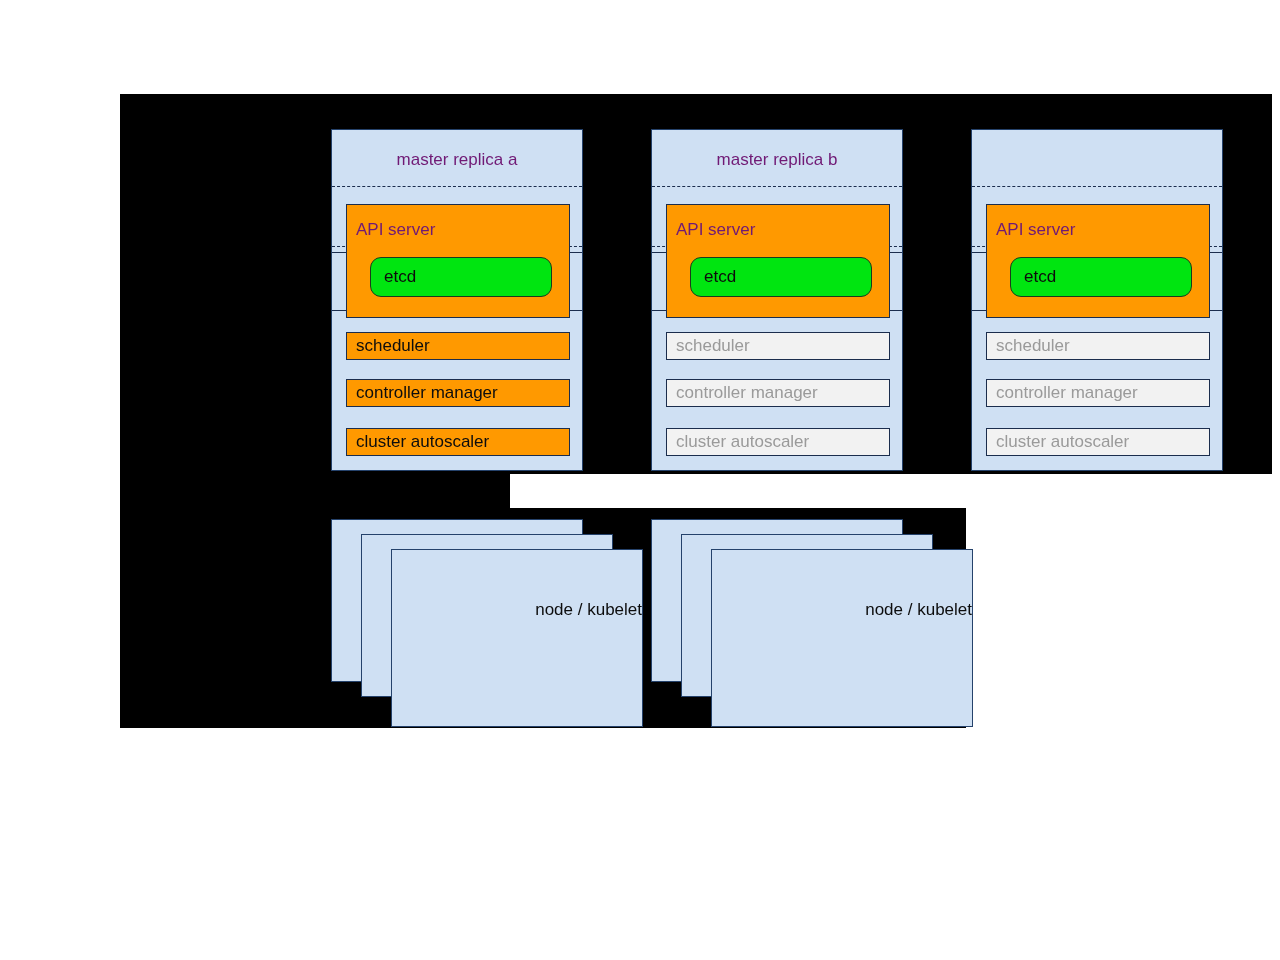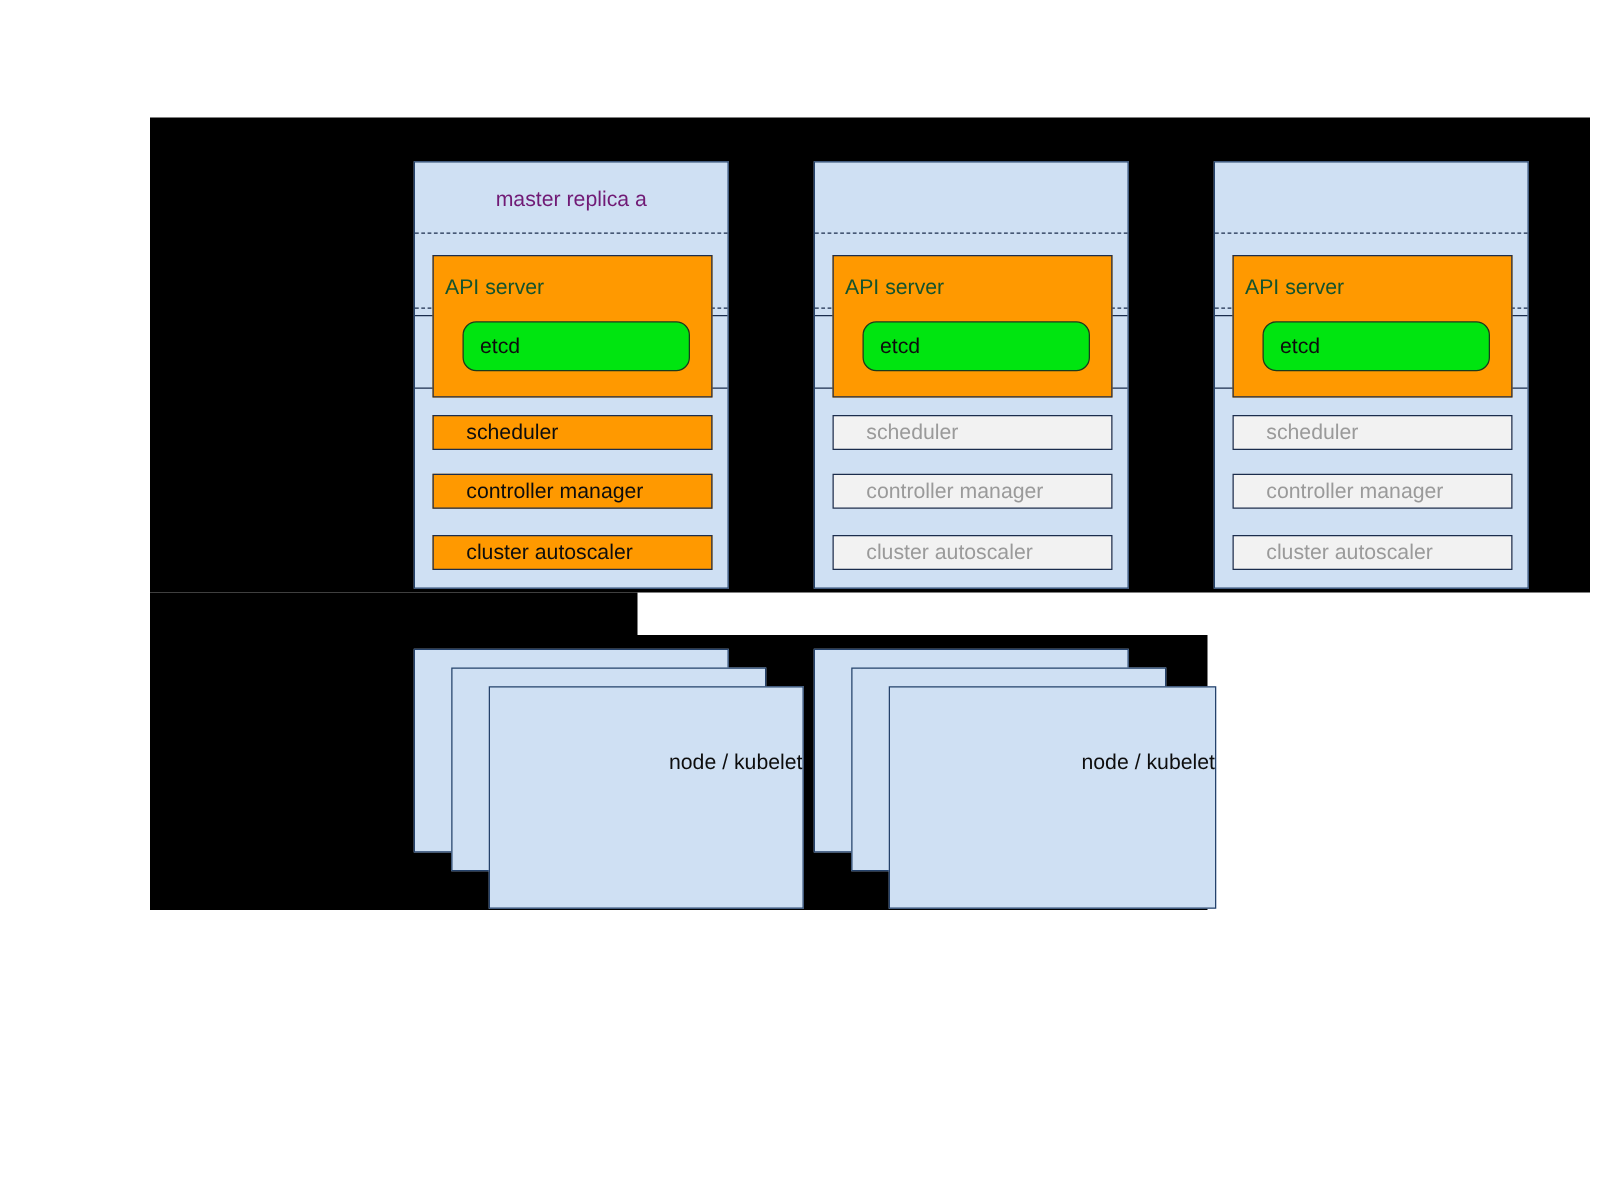--- a/index.html
+++ b/index.html
@@ -63,21 +63,21 @@
 
   
   .component {
     position: absolute;
     box-sizing: border-box;
     border: 1px solid #1b2d4d;
     font-size: 17px;
     line-height: 1.1;
     display: flex;
     align-items: center;
-    padding-left: 26px;
+    padding-left: 9px;
     white-space: nowrap;
   }
   .component.active {
     background: #ff9900;
     color: #0d0d0d;
   }
   .component.inactive {
     background: #f2f2f2;
     color: #9a9a9a;
   }
@@ -85,21 +85,21 @@
   
   .apiserver-slab {
     position: absolute;
     box-sizing: border-box;
     background: #ff9900;
     border: 1px solid #1b2d4d;
   }
   .apiserver-label {
     position: absolute;
     font-size: 17px;
-    color: #14532d;
+    color: #701a75;
     white-space: nowrap;
   }
 
   
   .etcd {
     position: absolute;
     box-sizing: border-box;
     background: #00e510;
     border: 1px solid #1b3b1b;
     border-radius: 11px;
@@ -148,20 +148,21 @@
       <div class="apiserver-label" style="left:9px; top:15px;">API server</div>
       <div class="etcd" style="left:23px; top:52px; width:182px; height:40px;">etcd</div>
     </div>
 
     <div class="component active" style="left:14px; top:202px; width:224px; height:28px;">scheduler</div>
     <div class="component active" style="left:14px; top:249px; width:224px; height:28px;">controller manager</div>
     <div class="component active" style="left:14px; top:298px; width:224px; height:28px;">cluster autoscaler</div>
   </div>
 
   <div class="replica" style="left:651px; top:129px; width:252px; height:342px;">
+    <div class="replica-title" style="top:20px;">master replica b</div>
     <div class="hrule-dashed" style="top:56px;"></div>
     <div class="hrule-dashed" style="top:116px;"></div>
     <div class="hrule-solid" style="top:122px;"></div>
     <div class="hrule-solid" style="top:180px;"></div>
 
     <div class="apiserver-slab" style="left:14px; top:74px; width:224px; height:114px;">
       <div class="apiserver-label" style="left:9px; top:15px;">API server</div>
       <div class="etcd" style="left:23px; top:52px; width:182px; height:40px;">etcd</div>
     </div>
 

